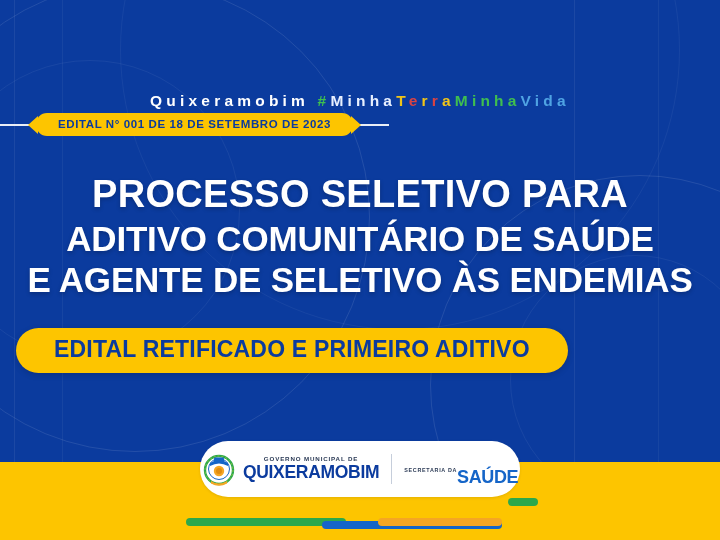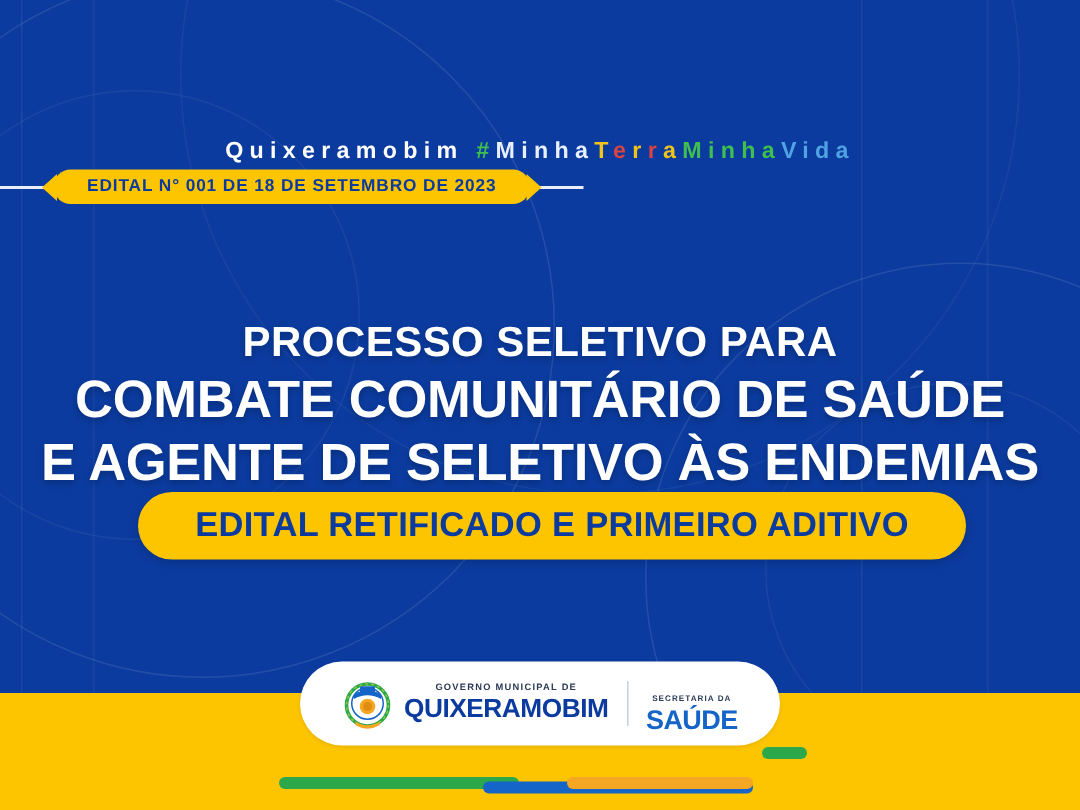--- a/index.html
+++ b/index.html
@@ -109,38 +109,37 @@
   
   .title-block {
     position:absolute;
     top:172px; left:0; right:0;
     text-align:center;
     color:#FFFFFF;
     font-weight:bold;
     text-shadow:0 2px 4px rgba(0,0,0,0.22);
   }
   .title-line-1 {
-    font-size:28px;
+    font-size:38px;
     letter-spacing:0.3px;
     line-height:1.16;
-    margin-top:40px;
   }
   .title-line-2, .title-line-3 {
     font-size:35px;
     letter-spacing:-0.2px;
     line-height:1.18;
   }
   .title-line-2 { margin-top:2px; }
 
   
   .retificado {
     position:absolute;
     top:328px; left:16px; right:0;
     display:flex;
-    justify-content:center;
+    justify-content:flex-start;
   }
   .retificado-pill {
     background:#FDC500;
     color:#0B3B9E;
     font-size:23px;
     font-weight:bold;
     letter-spacing:0.2px;
     padding:8px 38px 10px 38px;
     border-radius:24px;
     white-space:nowrap;
@@ -195,21 +194,21 @@
 
   .logo-divider {
     width:1px;
     height:30px;
     background:#C6CEDB;
     margin:0 12px;
   }
 
   .logo-sec {
     display:flex;
-    flex-direction:column;
+    flex-direction:row;
     justify-content:center;
     line-height:1;
     margin-top:15px;
   }
   .logo-sec .small {
     font-size:5.4px;
     font-weight:bold;
     letter-spacing:0.7px;
     color:#2B3A55;
     margin-bottom:2px;
@@ -272,21 +271,21 @@
   </div>
 
   <div class="edital-row">
     <div class="edital-line left"></div>
     <div class="edital-pill">EDITAL N° 001 DE 18 DE SETEMBRO DE 2023</div>
     <div class="edital-line right"></div>
   </div>
 
   <div class="title-block">
     <div class="title-line-1">PROCESSO SELETIVO PARA</div>
-    <div class="title-line-2">COMBATE COMUNITÁRIO DE SAÚDE</div>
+    <div class="title-line-2">ADITIVO COMUNITÁRIO DE SAÚDE</div>
     <div class="title-line-3">E AGENTE DE SELETIVO ÀS ENDEMIAS</div>
   </div>
 
   <div class="retificado">
     <div class="retificado-pill">EDITAL RETIFICADO E PRIMEIRO ADITIVO</div>
   </div>
 
   <div class="stripe-wrap">
     <div class="stripe green"></div>
     <div class="stripe blue"></div>

